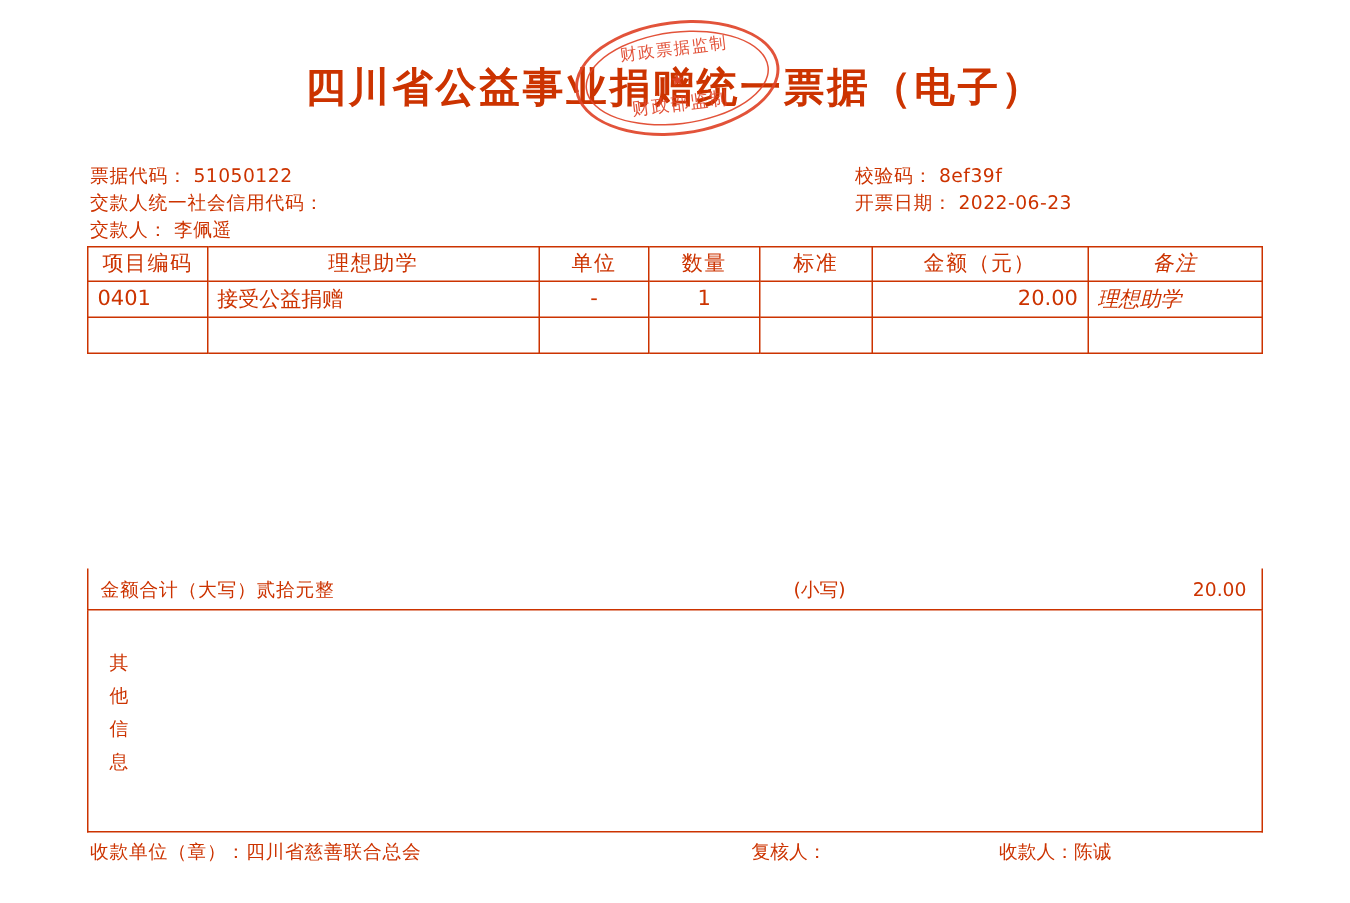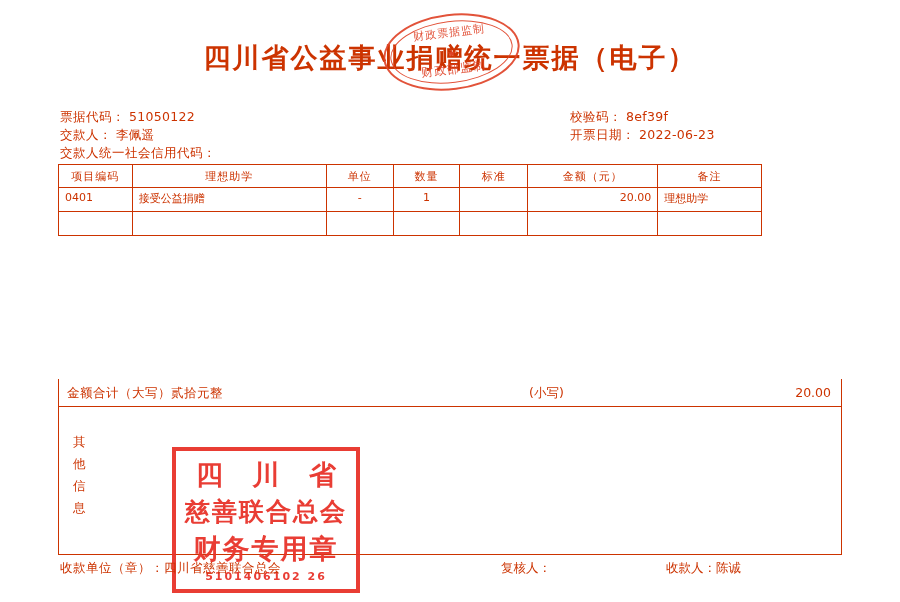--- a/index.html
+++ b/index.html
@@ -137,24 +137,24 @@
     white-space: nowrap;
   }
   .meta .lbl { letter-spacing: .5px; margin-top: 43px; }
   .meta .val { letter-spacing: .3px; }
 
   
   .tbl {
     position: absolute;
     left: 58px;
     top: 164px;
-    width: 704px;
+    width: 784px;
     border: 1px solid #cc3300;
     border-collapse: collapse;
-    font-size: 11px;
+    font-size: 14px;
     font-family: "DejaVu Sans", sans-serif;
   }
   .tbl th, .tbl td {
     border: 1px solid #cc3300;
     color: #cc3300;
     font-weight: normal;
     padding: 0 6px;
   }
   .tbl thead th {
     height: 22px;
@@ -165,21 +165,21 @@
     height: 20px;
     vertical-align: top;
     padding-top: 3px;
   }
   .c-code   { width: 72px; }
   .c-name   { width: 240px; }
   .c-unit   { width: 68px;  text-align: center; }
   .c-qty    { width: 68px;  text-align: center; }
   .c-std    { width: 70px;  text-align: center; }
   .c-amt    { width: 145px; text-align: right; }
-  .c-remark { width: 118px; }
+  .c-remark { width: 118px; font-style: italic; }
 
   .filler td { height: 166px; }
 
   
   .total {
     position: absolute;
     left: 58px;
     top: 379px;
     width: 784px;
     height: 28px;
@@ -738,26 +738,26 @@
       </div>
   </div>
 
   <div class="meta">
     <div class="col-left">
       <div class="row">
         <span class="lbl">票据代码：</span>
         <span class="val">51050122</span>
       </div>
       <div class="row">
+        <span class="lbl">交款人统一社会信用代码：</span>
+        <span class="val"></span>
+      </div>
+      <div class="row">
         <span class="lbl">交款人：</span>
         <span class="val">李佩遥</span>
-      </div>
-      <div class="row">
-        <span class="lbl">交款人统一社会信用代码：</span>
-        <span class="val"></span>
       </div>
     </div>
     <div class="col-right">
       <div class="row">
         <span class="lbl">校验码：</span>
         <span class="val">8ef39f</span>
       </div>
       <div class="row">
         <span class="lbl">开票日期：</span>
         <span class="val">2022-06-23</span>
@@ -809,26 +809,20 @@
 
   <div class="other">
     <div class="vlabel">
       <div>其</div>
       <div>他</div>
       <div>信</div>
       <div>息</div>
     </div>
   </div>
 
-  <div class="stamp">
-    <div class="l1">四 川 省</div>
-    <div class="l2">慈善联合总会</div>
-    <div class="l3">财务专用章</div>
-    <div class="code">5101406102 26</div>
-  </div>
 
   <div class="footer">
     <span class="f1">收款单位（章）：四川省慈善联合总会</span>
     <span class="f2">复核人：</span>
     <span class="f3">收款人：陈诚</span>
   </div>
 
 </div>
 
 </body></html>

